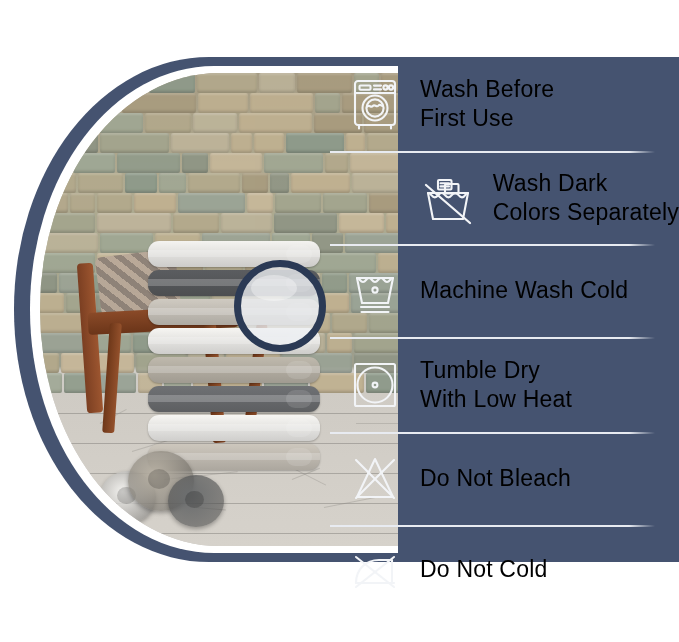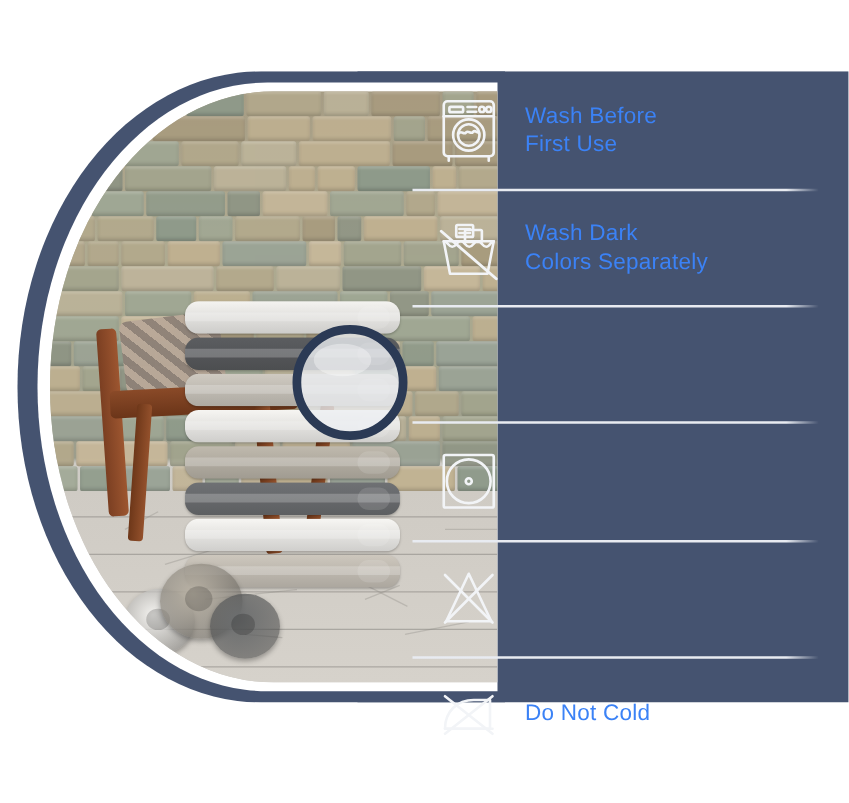--- a/index.html
+++ b/index.html
@@ -99,21 +99,21 @@
     position:absolute;left:330px;top:57px;width:349px;height:505px;
   }
   .row{
     position:absolute;left:0;width:349px;
     display:flex;align-items:center;
   }
   .icon-cell{
     width:90px;min-width:90px;display:flex;align-items:center;justify-content:center;
   }
   .label{
-    color:#3b82f6;font-size:18px;line-height:1.27;letter-spacing:.2px;
+    color:#000000;font-size:23px;line-height:1.27;letter-spacing:.2px;
     font-family:"Liberation Sans", sans-serif;
     white-space:pre-line;
   }
   .divider{
     position:absolute;left:0;width:325px;height:2px;
     background:linear-gradient(90deg,#e8ebf1 0%,#e8ebf1 92%,rgba(232,235,241,0) 100%);
   }
 
   
   .logo{
@@ -396,57 +396,71 @@
           <circle cx="25" cy="31" r="8.6"></circle>
           <path d="M17.2 29.6c2-2.6 3.6 1.6 5.6-.6s3.6 1.8 5.6-.4 3.3 1.3 4.4.1"></path>
           <path d="M9 48 v3.5 M41 48 v3.5"></path>
         </svg>
       </div>
       <div class="label">Wash Before
 First Use</div>
     </div>
     <div class="divider" style="top:94px;"></div>
 
-    <div class="row" style="top:103px;height:76px;">
+    <div class="row" style="top:103px;height:76px;justify-content:flex-end;">
       <div class="icon-cell">
         <svg width="54" height="54" viewBox="0 0 54 54" fill="none" stroke="#f2f4f7" stroke-width="2.1" stroke-linecap="round" stroke-linejoin="round">
           <path d="M7 22 H47 L42 48 H12 Z"></path>
           <path d="M7 22c3.4 0 3.4 4.4 6.8 4.4S17.2 22 20.6 22 24 26.4 27.4 26.4 30.8 22 34.2 22 37.6 26.4 41 26.4 44 22 47 22"></path>
           <rect x="17" y="9" width="13.5" height="9.5" rx="1"></rect>
           <rect x="24" y="13" width="13.5" height="9.5" rx="1"></rect>
           <path d="M19.5 12.2 H28 M19.5 15.4 H28"></path>
           <path d="M5 14 L49 52" stroke-width="2.3"></path>
         </svg>
       </div>
       <div class="label">Wash Dark
 Colors Separately</div>
     </div>
     <div class="divider" style="top:187px;"></div>
 
+    <div class="row" style="top:196px;height:76px;">
+      <div class="icon-cell">
+        <svg width="52" height="54" viewBox="0 0 52 54" fill="none" stroke="#f2f4f7" stroke-width="2.1" stroke-linecap="round" stroke-linejoin="round">
+          <path d="M8 14 H44 L39 39 H13 Z"></path>
+          <path d="M8 14c3 0 3 4 6 4s3-4 6-4 3 4 6 4 3-4 6-4 3 4 6 4 3-4 6-4"></path>
+          <circle cx="26" cy="26" r="2.6"></circle>
+          <path d="M12 43 H40 M12.5 48 H39.5"></path>
+        </svg>
+      </div>
+      <div class="label">Machine Wash Cold</div>
+    </div>
     <div class="divider" style="top:280px;"></div>
 
     <div class="row" style="top:289px;height:78px;">
       <div class="icon-cell">
         <svg width="52" height="54" viewBox="0 0 52 54" fill="none" stroke="#f2f4f7" stroke-width="2.1" stroke-linecap="round" stroke-linejoin="round">
           <rect x="6" y="6" width="40" height="42" rx="1.5"></rect>
           <circle cx="26" cy="27" r="17.5"></circle>
           <circle cx="26" cy="27" r="2.4"></circle>
         </svg>
       </div>
+      <div class="label">Tumble Dry
+With Low Heat</div>
     </div>
     <div class="divider" style="top:375px;"></div>
 
     <div class="row" style="top:384px;height:76px;">
       <div class="icon-cell">
         <svg width="54" height="54" viewBox="0 0 54 54" fill="none" stroke="#f2f4f7" stroke-width="2.1" stroke-linecap="round" stroke-linejoin="round">
           <path d="M27 7 L45 45 H9 Z"></path>
           <path d="M8 8 L46 46"></path>
           <path d="M46 8 L8 46"></path>
         </svg>
       </div>
+      <div class="label">Do Not Bleach</div>
     </div>
     <div class="divider" style="top:468px;"></div>
 
     <div class="row" style="top:477px;height:72px;">
       <div class="icon-cell">
         <svg width="54" height="50" viewBox="0 0 54 50" fill="none" stroke="#f2f4f7" stroke-width="2.1" stroke-linecap="round" stroke-linejoin="round">
           <path d="M8 38 C8 24 18 15 31 15 H44 V38 Z"></path>
           <path d="M8 38 H46"></path>
           <path d="M8 12 L46 42"></path>
           <path d="M46 12 L8 42"></path>

